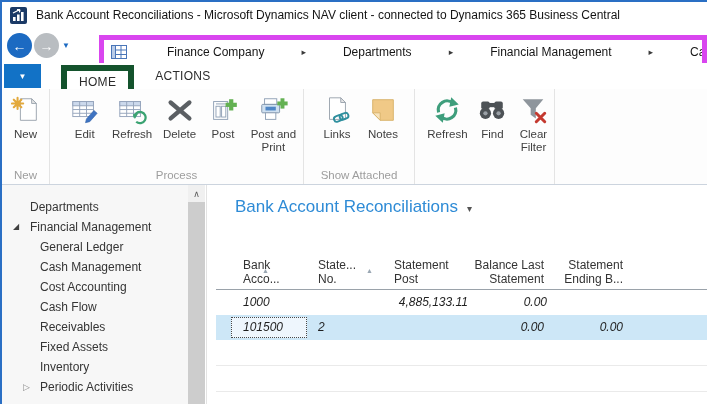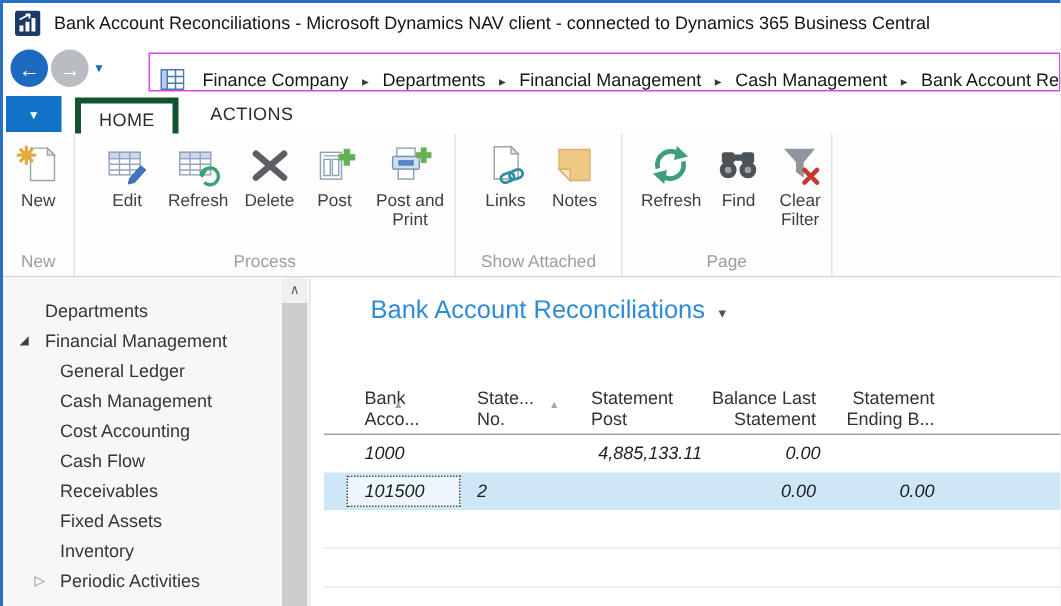--- a/index.html
+++ b/index.html
@@ -12,31 +12,31 @@
   .titlebar{position:absolute;top:0;left:0;right:0;height:26px;background:#fff;display:flex;align-items:center;}
   .app-icon{width:17px;height:17px;margin-left:8px;display:inline-flex;}
   .title-text{margin-left:9px;font-size:12px;color:#141414;white-space:nowrap;}
   
   .addressbar{position:absolute;top:27px;left:0;right:0;height:34px;background:#fff;}
   .nav-circle{position:absolute;top:4px;width:25px;height:25px;border-radius:50%;color:#fff;
     display:flex;align-items:center;justify-content:center;font-size:14px;font-weight:bold;cursor:default;}
   .back-btn{left:5px;background:#1c6ac2;}
   .fwd-btn{left:32px;background:#b9bdc1;}
   .hist-dd{position:absolute;left:60px;top:12px;font-size:8px;color:#1c6ac2;}
-  .address-box{position:absolute;left:97px;top:6px;right:0;height:24px;border:1px solid #d946ef;
-    background:#fff;display:flex;align-items:flex-end;padding-left:7px;overflow:hidden;white-space:nowrap;}
+  .address-box{position:absolute;left:97px;top:6px;right:0;height:24px;border:5px solid #d946ef;
+    background:#fff;display:flex;align-items:center;padding-left:7px;overflow:hidden;white-space:nowrap;gap:28px;}
   .addr-icon{display:inline-flex;margin-right:12px;flex:0 0 auto;}
   .crumb{font-size:12px;color:#161616;}
   .crumb-sep{font-size:9px;color:#3a3a3a;margin:0 9px;}
   
   .tabrow{position:absolute;top:61px;left:0;right:0;height:26px;background:#fff;display:flex;align-items:flex-start;}
   .appmenu-btn{width:37px;height:24px;margin-left:2px;margin-top:1px;background:#1272c6;color:#fff;
     display:flex;align-items:center;justify-content:center;font-size:8px;}
   .tab{height:22px;line-height:22px;padding:0 12px;margin-top:2px;font-size:12px;color:#2b2b2b;letter-spacing:.3px;}
-  .tab.selected{background:#fff;border:4px solid #14532d;margin-left:9px;}
+  .tab.selected{background:#fff;border:6px solid #14532d;margin-left:20px;}
   .tab.plain{margin-left:9px;}
   
   .ribbon{position:absolute;top:87px;left:0;right:0;height:95px;background:#fdfdfd;border-bottom:1px solid #ccd4de;display:flex;}
   .rgroup{position:relative;height:100%;border-right:1px solid #e4e4e4;box-sizing:border-box;}
   .rgroup .btnrow{display:flex;align-items:flex-start;padding-top:5px;height:72px;}
   .rgroup-label{position:absolute;bottom:3px;left:0;right:0;text-align:center;color:#9d9d9d;font-size:11.5px;}
   .g-new{width:48px;}
   .g-process{width:254px;}
   .g-attach{width:111px;}
   .g-page{width:140px;}
@@ -56,21 +56,21 @@
   .sidebar{position:absolute;left:0;top:0;bottom:0;width:186px;background:#f7f7f7;padding-top:12px;box-sizing:border-box;overflow:hidden;}
   .nav-item{position:relative;height:20px;line-height:20px;font-size:12px;color:#353535;white-space:nowrap;cursor:default;}
   .nav-item.lvl0{padding-left:28px;}
   .nav-item.lvl1{padding-left:38px;}
   .tree-exp{position:absolute;left:11px;top:0;font-size:8px;color:#3f3f3f;}
   .tree-col{position:absolute;left:21px;top:0;font-size:9px;color:#8b8b8b;}
   .vscroll{position:absolute;left:186px;top:0;bottom:0;width:17px;background:#f0f0f0;}
   .vscroll .up{height:17px;display:flex;align-items:center;justify-content:center;font-size:9px;color:#5a5a5a;}
   .vscroll .thumb{position:absolute;top:17px;bottom:0;left:0;right:0;background:#cdcdcd;}
   .main{position:absolute;left:204px;top:0;right:0;bottom:0;background:#fff;border-left:1px solid #e3e3e3;}
-  .page-title{position:absolute;left:40px;top:12px;font-size:17px;color:#2e8bd6;white-space:nowrap;}
+  .page-title{position:absolute;left:28px;top:12px;font-size:17px;color:#2e8bd6;white-space:nowrap;}
   .page-title .caret{font-size:10px;color:#555;margin-left:9px;}
   
   .grid{position:absolute;left:9px;right:0;top:58px;bottom:0;overflow:hidden;}
   .hrow{position:relative;height:46px;display:flex;align-items:flex-end;padding-bottom:3px;box-sizing:border-box;}
   .hc{font-size:12px;line-height:14px;color:#333;}
   .hline{height:1px;background:#9aa2aa;}
   .c0{width:90px;padding-left:27px;box-sizing:border-box;}
   .c1{width:76px;padding-left:12px;box-sizing:border-box;}
   .c2{width:80px;padding-left:12px;box-sizing:border-box;}
   .c3{width:85px;padding-right:3px;box-sizing:border-box;text-align:right;}
@@ -274,21 +274,20 @@
         <div class="rbtn narrow">
           <span class="ric">
             <svg width="30" height="30" viewBox="0 0 32 32">
               <path d="M5 4.5 H27 L19 14 V25 L13.5 21 V14 z" fill="#8e959c"></path>
               <path d="M19.5 19.5 L28.5 28.5 M28.5 19.5 L19.5 28.5" stroke="#c4392f" stroke-width="3.2" stroke-linecap="round"></path>
             </svg>
           </span>
           <span class="rlabel">Clear Filter</span>
         </div>
       </div>
-      <div class="rgroup-label">Page</div>
     </div>
 
     <div class="rgroup g-rest"></div>
   </div>
 
   <div class="content">
 
     <div class="sidebar">
       <div class="nav-item lvl0"><span>Departments</span></div>
       <div class="nav-item lvl0"><span class="tree-exp">◢</span><span>Financial Management</span></div>

